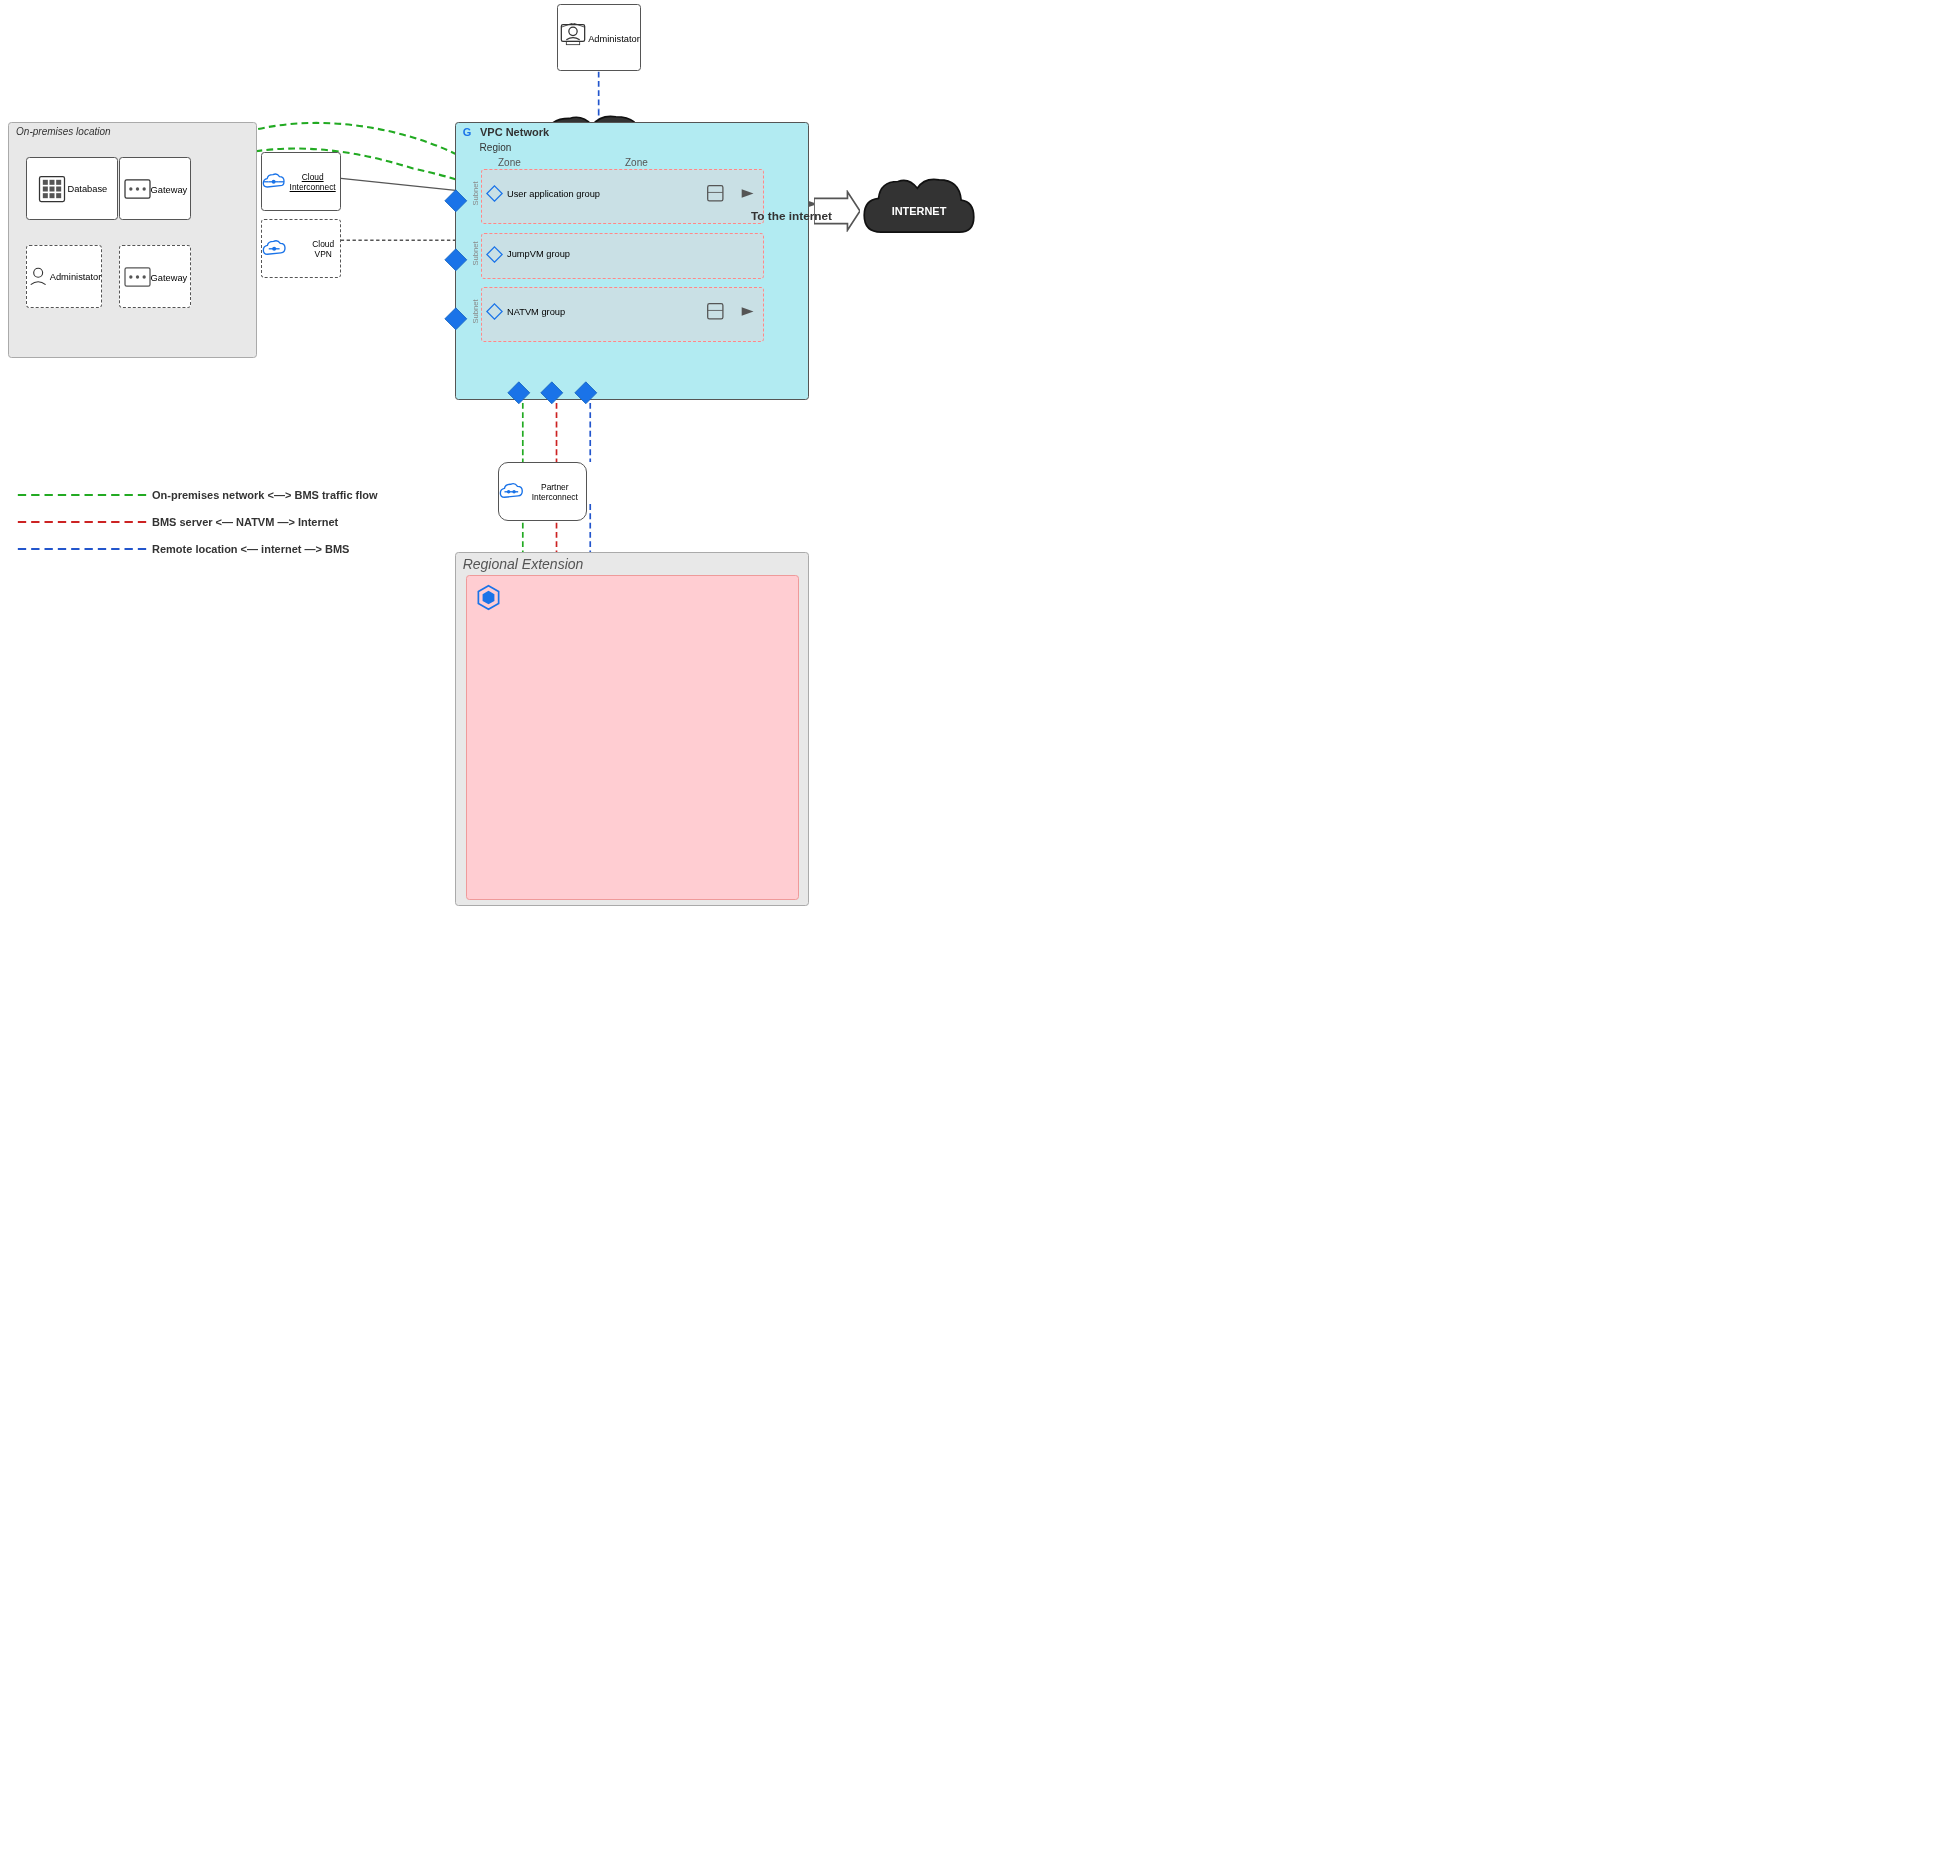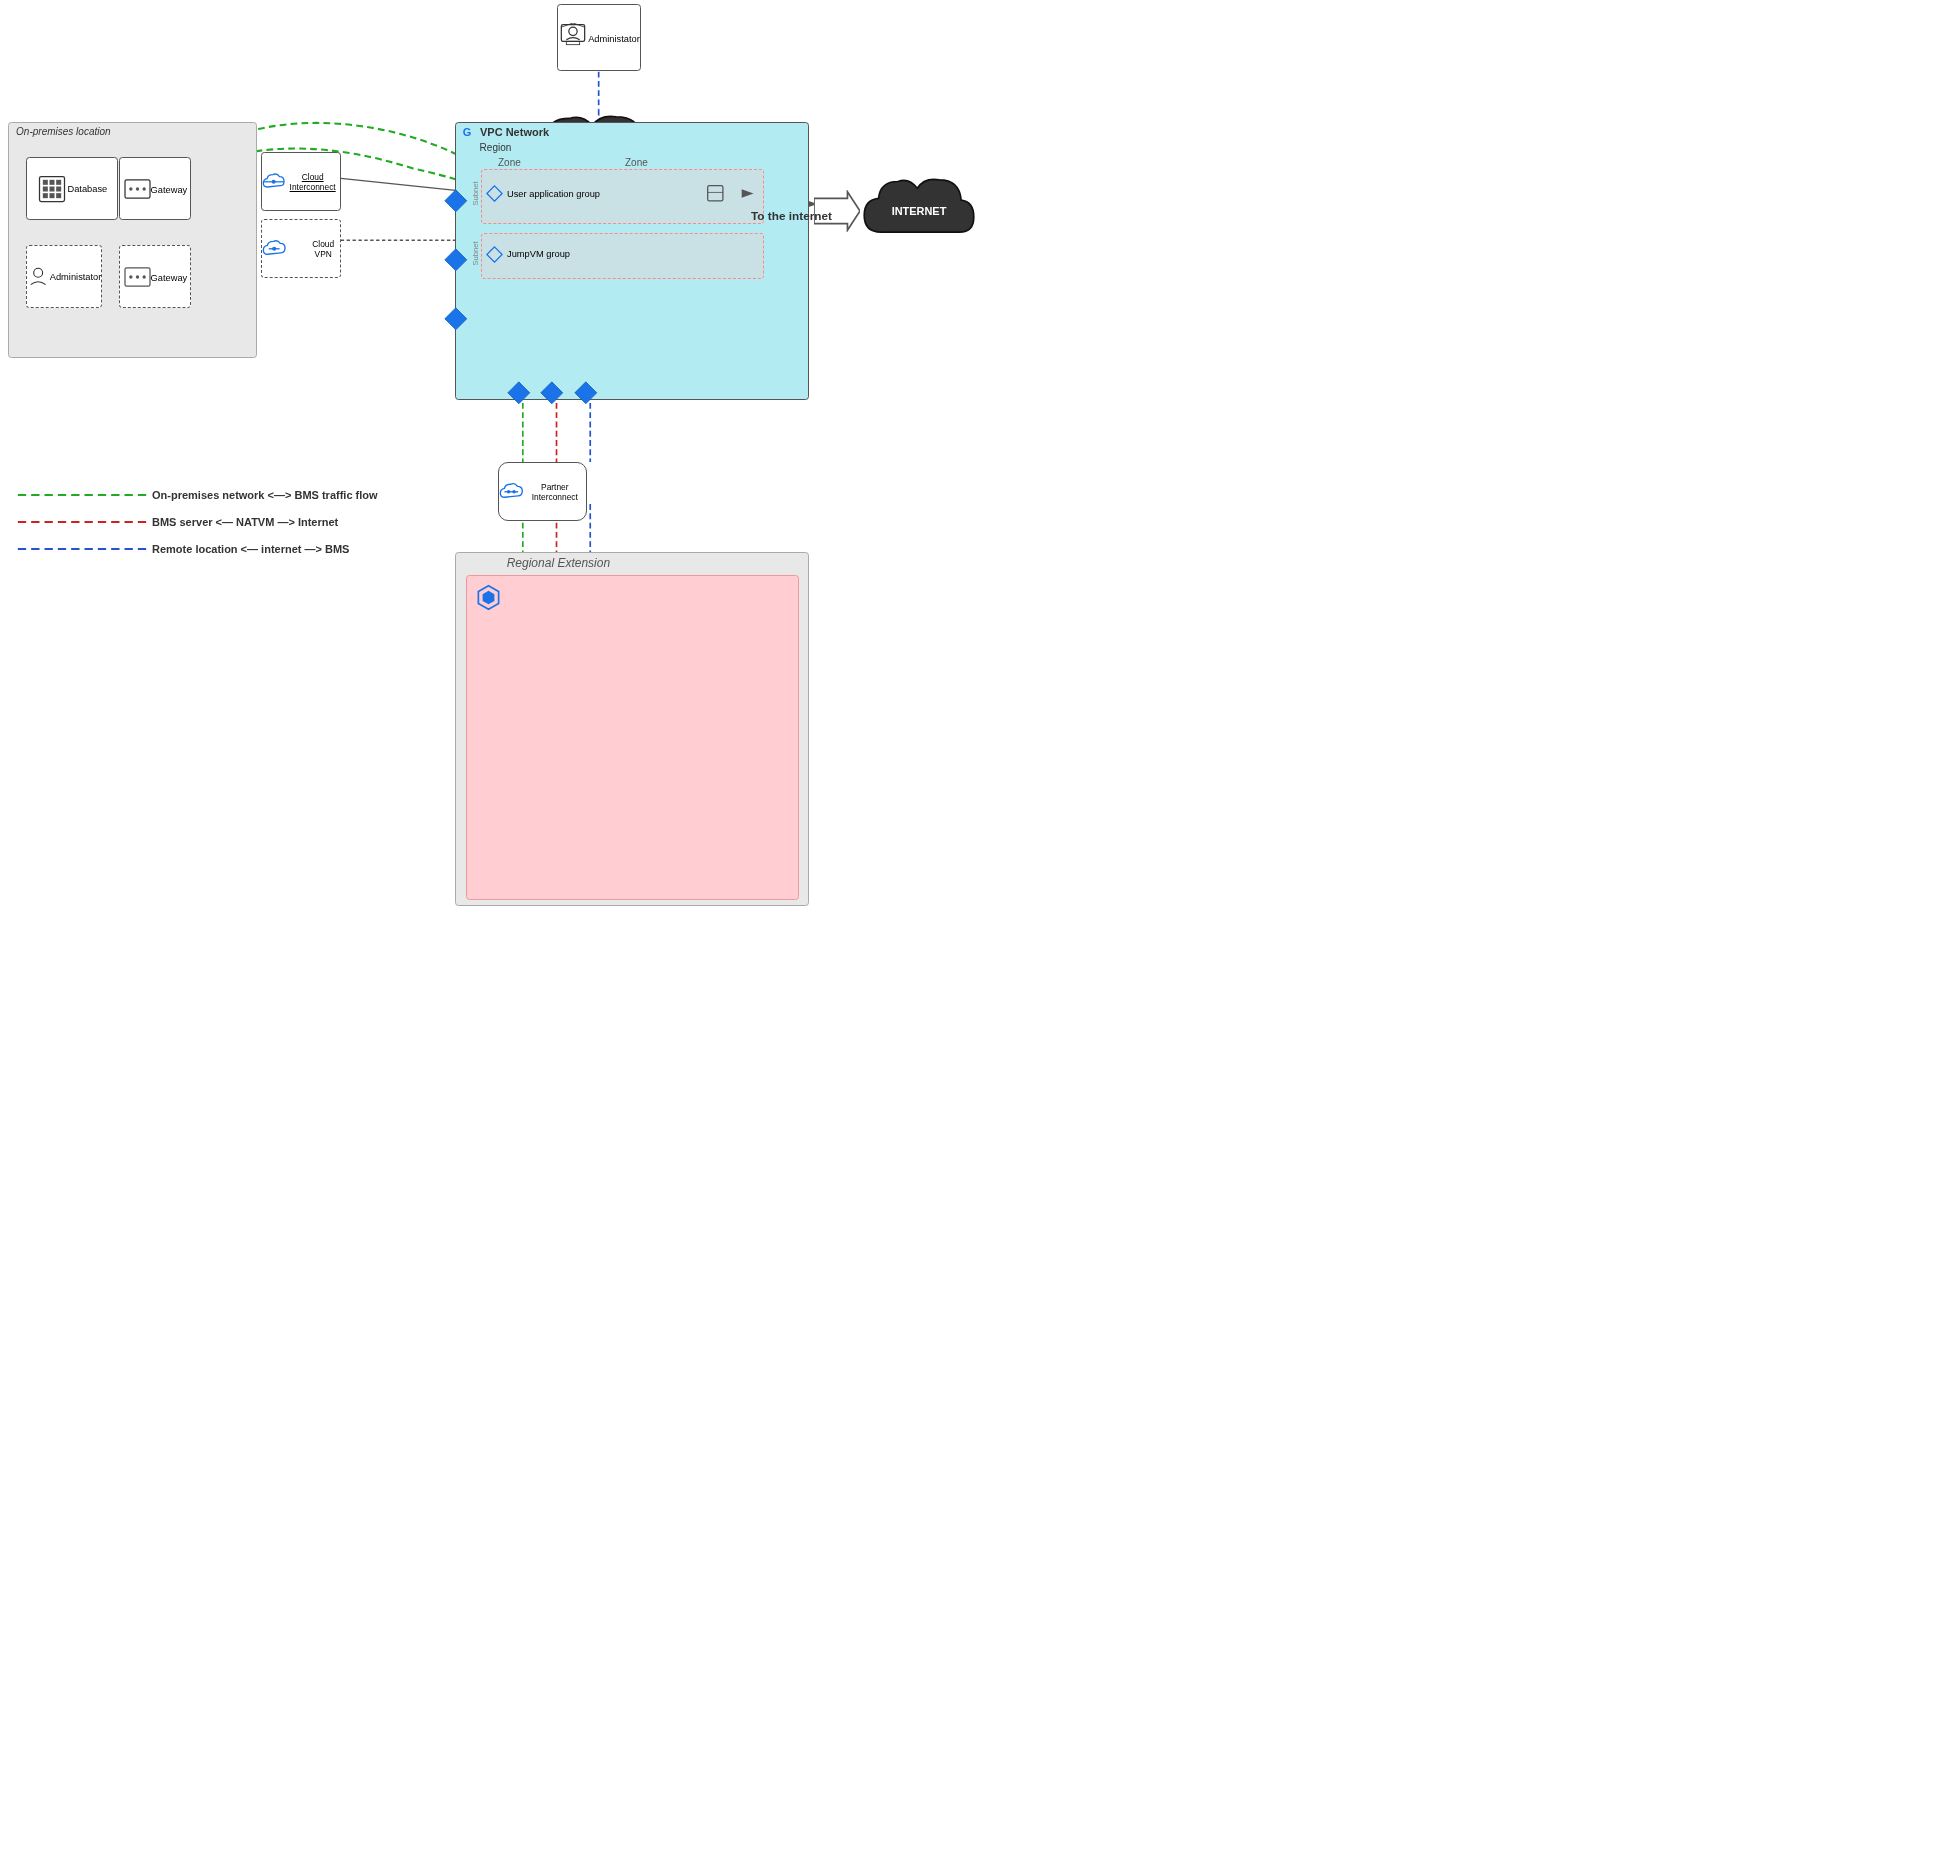--- a/index.html
+++ b/index.html
@@ -94,24 +94,23 @@
       width: 354px;
       height: 354px;
       background: #e8e8e8;
       border: 1.7px solid #aaa;
       border-radius: 3.4px;
     }
     .regional-ext-label {
       position: absolute;
       top: 3.4px;
       left: 6.7px;
-      font-size: 12px;
+      font-size: 14px;
       color: #555;
       font-style: italic;
-      margin-left: 44px;
     }
 
     
     .inner-pink-box {
       position: absolute;
       left: 466px;
       top: 575px;
       width: 333px;
       height: 325px;
       background: #ffcdd2;
@@ -413,20 +412,40 @@
     <div style="position:absolute;left:25px;top:110px;width:283px;height:46px;background:rgba(255,200,200,0.3);border:1.3px dashed #f88;border-radius:3.4px;">
       <span style="position:absolute;left:-18.6px;top:15px;font-size:7.6px;color:#888;transform:rotate(-90deg);transform-origin:center;">Subnet</span>
       <div style="position:absolute;left:4.2px;top:11.8px;width:17px;height:17px;">
         <svg width="17" height="17" viewBox="0 0 20 20">
             <polygon points="10,1 19,10 10,19 1,10" fill="none" stroke="#1a73e8" stroke-width="1.5"></polygon>
           </svg>
       </div>
       <span style="position:absolute;left:25px;top:15px;font-size:9.3px;">JumpVM group</span>
     </div>
 
+    <div style="position:absolute;left:25px;top:164px;width:283px;height:55px;background:rgba(255,200,200,0.3);border:1.3px dashed #f88;border-radius:3.4px;">
+      <span style="position:absolute;left:-18.6px;top:18.6px;font-size:7.6px;color:#888;transform:rotate(-90deg);transform-origin:center;">Subnet</span>
+      <div style="position:absolute;left:4.2px;top:15px;width:17px;height:17px;">
+        <svg width="17" height="17" viewBox="0 0 20 20">
+            <polygon points="10,1 19,10 10,19 1,10" fill="none" stroke="#1a73e8" stroke-width="1.5"></polygon>
+          </svg>
+      </div>
+      <span style="position:absolute;left:25px;top:18.6px;font-size:9.3px;">NATVM group</span>
+      <div style="position:absolute;right:38px;top:13.5px;">
+        <svg width="18.6" height="18.6" viewBox="0 0 22 22">
+            <rect x="2" y="2" width="18" height="18" rx="2" fill="none" stroke="#555" stroke-width="1.5"></rect>
+            <line x1="2" y1="10" x2="20" y2="10" stroke="#555" stroke-width="1"></line>
+          </svg>
+      </div>
+      <div style="position:absolute;right:4.2px;top:15px;">
+        <svg width="18.6" height="17" viewBox="0 0 22 20">
+            <polygon points="2,5 16,10 2,15" fill="#555"></polygon>
+          </svg>
+      </div>
+    </div>
 
     <div style="position:absolute;left:-11.8px;top:66px;">
       <svg width="23.6" height="23.6" viewBox="0 0 28 28">
           <polygon points="14,1 27,14 14,27 1,14" fill="#1a73e8" stroke="#1565c0" stroke-width="1"></polygon>
         </svg>
     </div>
     <div style="position:absolute;left:-11.8px;top:125px;">
       <svg width="23.6" height="23.6" viewBox="0 0 28 28">
           <polygon points="14,1 27,14 14,27 1,14" fill="#1a73e8" stroke="#1565c0" stroke-width="1"></polygon>
         </svg>

